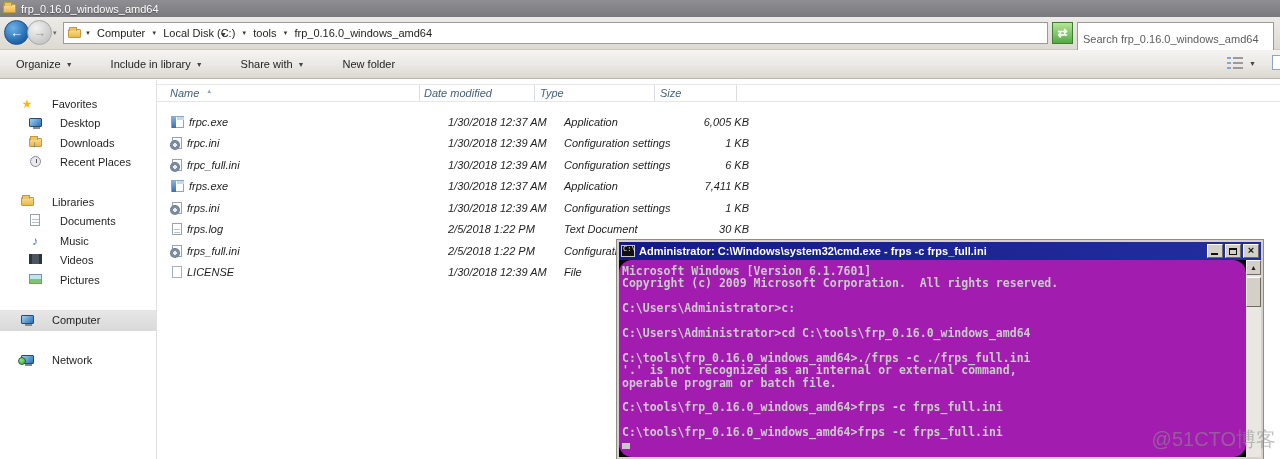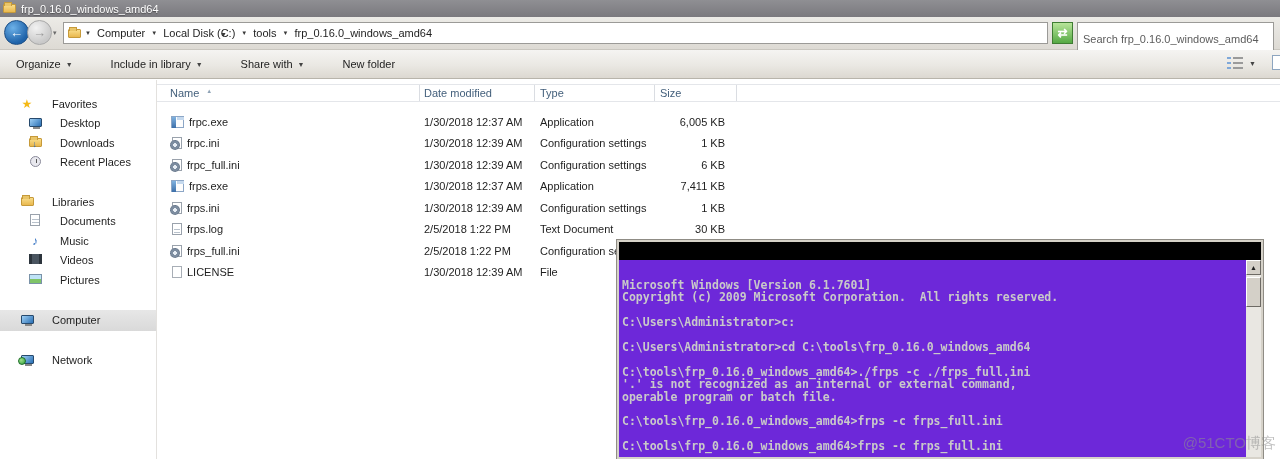--- a/index.html
+++ b/index.html
@@ -66,33 +66,33 @@
   .clock{width:11px;height:11px;border-radius:50%;background:#e8e8ee;border:1px solid #8a8a9a;}
   .clock:after{content:'';position:absolute;left:5px;top:2px;width:1px;height:4px;background:#555;}
   .page{width:10px;height:12px;background:#fff;border:1px solid #9aa2ac;}
   .page.lines{background:repeating-linear-gradient(180deg,transparent 0 2px,#b9c2cc 2px 3px) 1px 2px/7px 8px no-repeat,#fff;}
   .note{color:#3a76c4;font-size:12px;font-weight:bold;}
   .pic{width:13px;height:10px;border:1px solid #7a92a8;background:linear-gradient(180deg,#bfe3f7 55%,#7fc468 55%);}
   .film{width:13px;height:10px;background:#4a5560;border-left:3px solid #2c343c;border-right:3px solid #2c343c;}
   .globe{position:absolute;left:-4px;bottom:-2px;width:8px;height:8px;border-radius:50%;background:radial-gradient(circle at 35% 35%,#9fe08a,#2e9e3a);border:1px solid #1d6e28;}
 
   
-  .filelist{position:absolute;left:157px;top:80px;width:1123px;height:379px;background:#fff;}
+  .filelist{position:absolute;left:157px;top:80px;width:1123px;height:379px;background:#fff;font-style:italic;}
   .lheader{display:flex;height:18px;margin-top:4px;border-top:1px solid #e4e6ea;border-bottom:1px solid #e4e6ea;}
   .hcell{display:flex;align-items:center;padding-left:13px;color:#44607c;border-right:1px solid #dadde2;height:100%;}
   .hc-name{width:263px;}
   .hc-date{width:115px;padding-left:4px;}
   .hc-type{width:120px;padding-left:5px;}
   .hc-size{width:82px;padding-left:5px;}
   .sort{font-size:6px;color:#8fa3b6;margin-left:7px;margin-top:-4px;}
   .rows{margin-top:9px;}
   .frow{display:flex;height:21.5px;align-items:center;}
   .c-name{width:263px;display:flex;align-items:center;padding-left:14px;}
   .c-name .fname{margin-left:5px;}
-  .c-date{width:115px;padding-left:4px;}
+  .c-date{width:115px;padding-left:4px;margin-left:24px;}
   .c-type{width:120px;padding-left:5px;white-space:nowrap;overflow:hidden;}
   .c-size{width:82px;text-align:right;padding-right:12px;}
   
   .fic{position:relative;display:inline-block;width:13px;height:12px;flex:none;}
   .fic-exe{border:1px solid #8ca6c6;background:#fdfdfd;}
   .fic-exe:before{content:'';position:absolute;left:0;top:0;width:4px;height:11px;background:linear-gradient(180deg,#7fb2e0,#3c6ea8);}
   .fic-exe:after{content:'';position:absolute;left:5px;top:0;width:7px;height:3px;background:#c5d9ee;}
   .fic-ini{width:10px;height:12px;border:1px solid #9aa2ac;background:#fff;margin-left:1px;}
   .fic-ini:after{content:'';position:absolute;left:-3px;bottom:-2px;width:8px;height:8px;border-radius:50%;
     background:radial-gradient(circle at 50% 50%,#e7edf4 30%,#7d8da0 32% 100%);border:1px dotted #5d6d80;}
@@ -105,34 +105,34 @@
     border:2px solid #d6d2c9;outline:1px solid #8f8c85;background:#000;z-index:5;}
   .cmd-title{height:18px;background:linear-gradient(90deg,#141a85,#232e9d);display:flex;align-items:center;padding:0 2px;}
   .cmd-ic{width:14px;height:12px;background:#101010;border:1px solid #c8c8c8;flex:none;position:relative;}
   .cmd-ic:after{content:'C:\\';position:absolute;left:1px;top:-1px;color:#e8e8e8;font-size:7px;font-family:"DejaVu Sans Mono",monospace;}
   .cmd-title .t{color:#fff;font-weight:bold;margin-left:4px;white-space:nowrap;overflow:hidden;flex:1;}
   .wbtn{width:16px;height:14px;background:#d4d0c8;border:1px solid;border-color:#fff #6d6a64 #6d6a64 #fff;
     margin-left:2px;flex:none;display:flex;align-items:center;justify-content:center;position:relative;}
   .wbtn .mingl{position:absolute;left:3px;bottom:2px;width:7px;height:2px;background:#111;}
   .wbtn .maxgl{width:8px;height:7px;border:1px solid #111;border-top-width:2px;}
   .wbtn .xgl{font-size:11px;font-weight:bold;color:#111;line-height:1;margin-top:-1px;}
-  .console{position:absolute;left:0;top:18px;right:15px;bottom:0;background:#6d28d9;
-    padding:19px 2px 0 3px;overflow:hidden;}
+  .console{position:absolute;left:0;top:18px;right:15px;bottom:0;background:#a21caf;
+    padding:5px 2px 0 3px;overflow:hidden;border-radius:13px;}
   .cline{height:12.4px;white-space:pre;color:#c9c9c9;
     font-family:"DejaVu Sans Mono",monospace;font-size:11.5px;font-weight:bold;line-height:12.4px;}
   .cursor{display:inline-block;width:8px;height:6px;background:#c9c9c9;margin-top:5px;}
   .cmd-scroll{position:absolute;right:0;top:18px;width:15px;bottom:0;background:#e9e7e2;}
   .sbtn{position:absolute;left:0;top:0;width:15px;height:15px;background:#d4d0c8;
     border:1px solid;border-color:#fff #6d6a64 #6d6a64 #fff;color:#222;font-size:7px;
     display:flex;align-items:center;justify-content:center;}
   .sthumb{position:absolute;left:0;top:17px;width:15px;height:30px;background:#d4d0c8;
     border:1px solid;border-color:#fff #6d6a64 #6d6a64 #fff;}
 
   .watermark{position:absolute;right:4px;bottom:6px;z-index:9;color:#909090;opacity:.55;
-    font-size:15px;pointer-events:none;}
+    font-size:20px;pointer-events:none;}
 </style>
 </head>
 <body>
 
 <div id="screen">
 
   <div class="titlebar">
     <span class="mini fold"></span>
     <span class="title">frp_0.16.0_windows_amd64</span>
   </div>
@@ -324,20 +324,33 @@
             <span class="fname">LICENSE</span>
           </div>
         <div class="c-date">1/30/2018 12:39 AM</div>
         <div class="c-type">File</div>
         <div class="c-size"></div>
       </div>
     </div>
   </div>
 
   <div class="cmd">
+    <div class="cmd-title">
+      <span class="cmd-ic"></span>
+      <span class="t">Administrator: C:\Windows\system32\cmd.exe - frps  -c frps_full.ini</span>
+      <span class="wbtn">
+          <span class="mingl"></span>
+        </span>
+      <span class="wbtn">
+          <span class="maxgl"></span>
+        </span>
+      <span class="wbtn">
+          <span class="xgl">×</span>
+        </span>
+    </div>
     <div class="console">
       <div class="cline">Microsoft Windows [Version 6.1.7601]</div>
       <div class="cline">Copyright (c) 2009 Microsoft Corporation.  All rights reserved.</div>
       <div class="cline"></div>
       <div class="cline">C:\Users\Administrator&gt;c:</div>
       <div class="cline"></div>
       <div class="cline">C:\Users\Administrator&gt;cd C:\tools\frp_0.16.0_windows_amd64</div>
       <div class="cline"></div>
       <div class="cline">C:\tools\frp_0.16.0_windows_amd64&gt;./frps -c ./frps_full.ini</div>
       <div class="cline">'.' is not recognized as an internal or external command,</div>

